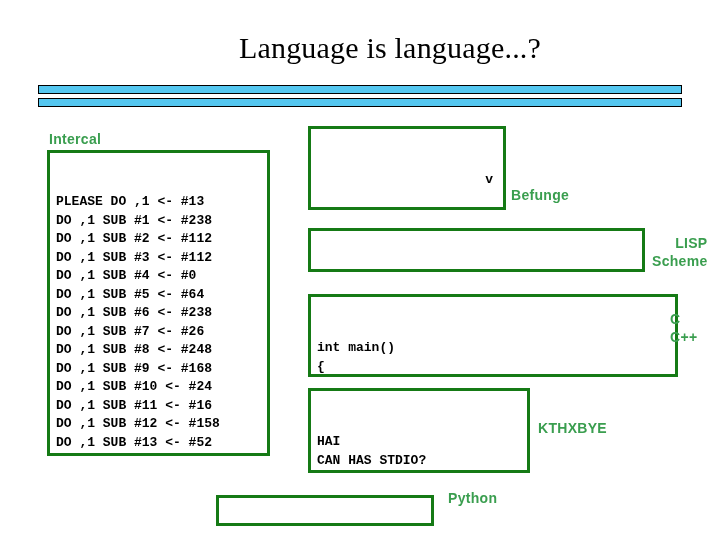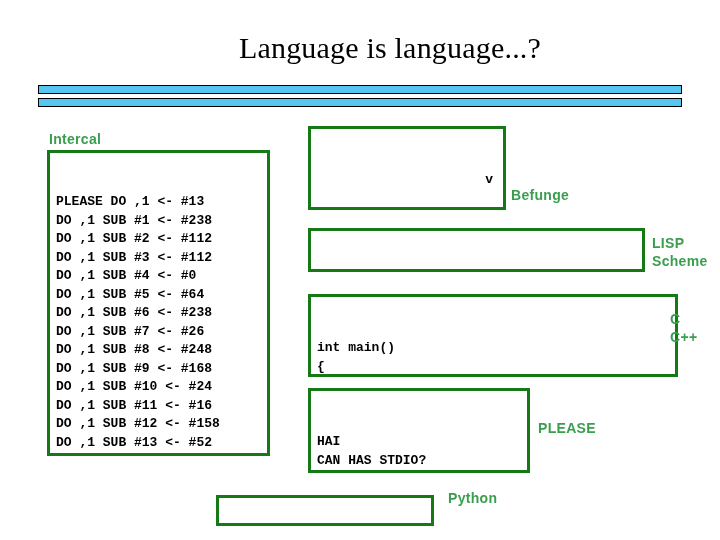--- a/index.html
+++ b/index.html
@@ -95,21 +95,21 @@
     display: block;
     text-align: right;
     padding-right: 4px;
   }
   #label-befunge { left: 511px; top: 186px; text-align: right; }
 
   #box-lisp {
     left: 308px; top: 228px; width: 337px; height: 44px;
     line-height: 19px;
   }
-  #label-lisp { left: 652px; top: 234px; }
+  #label-lisp { left: 652px; top: 234px; text-align: right; }
 
   #box-c {
     left: 308px; top: 294px; width: 370px; height: 83px;
     line-height: 19px;
   }
   #label-c { left: 670px; top: 310px; }
 
   #box-lolcode {
     left: 308px; top: 388px; width: 222px; height: 85px;
     line-height: 19px;
@@ -173,18 +173,18 @@
 </div>
 <div class="lang-label" id="label-c">C
 C++</div>
 
 <div class="code-box" id="box-lolcode">
   <span class="code-text">HAI
 CAN HAS STDIO?
 VISIBLE "HAI WORLD!"
 KTHXBYE</span>
 </div>
-<div class="lang-label" id="label-lolcode">PLEASE</div>
+<div class="lang-label" id="label-lolcode">KTHXBYE</div>
 
 <div class="code-box" id="box-python">
   
 </div>
 <div class="lang-label" id="label-python">Python</div>
 
 </body></html>

